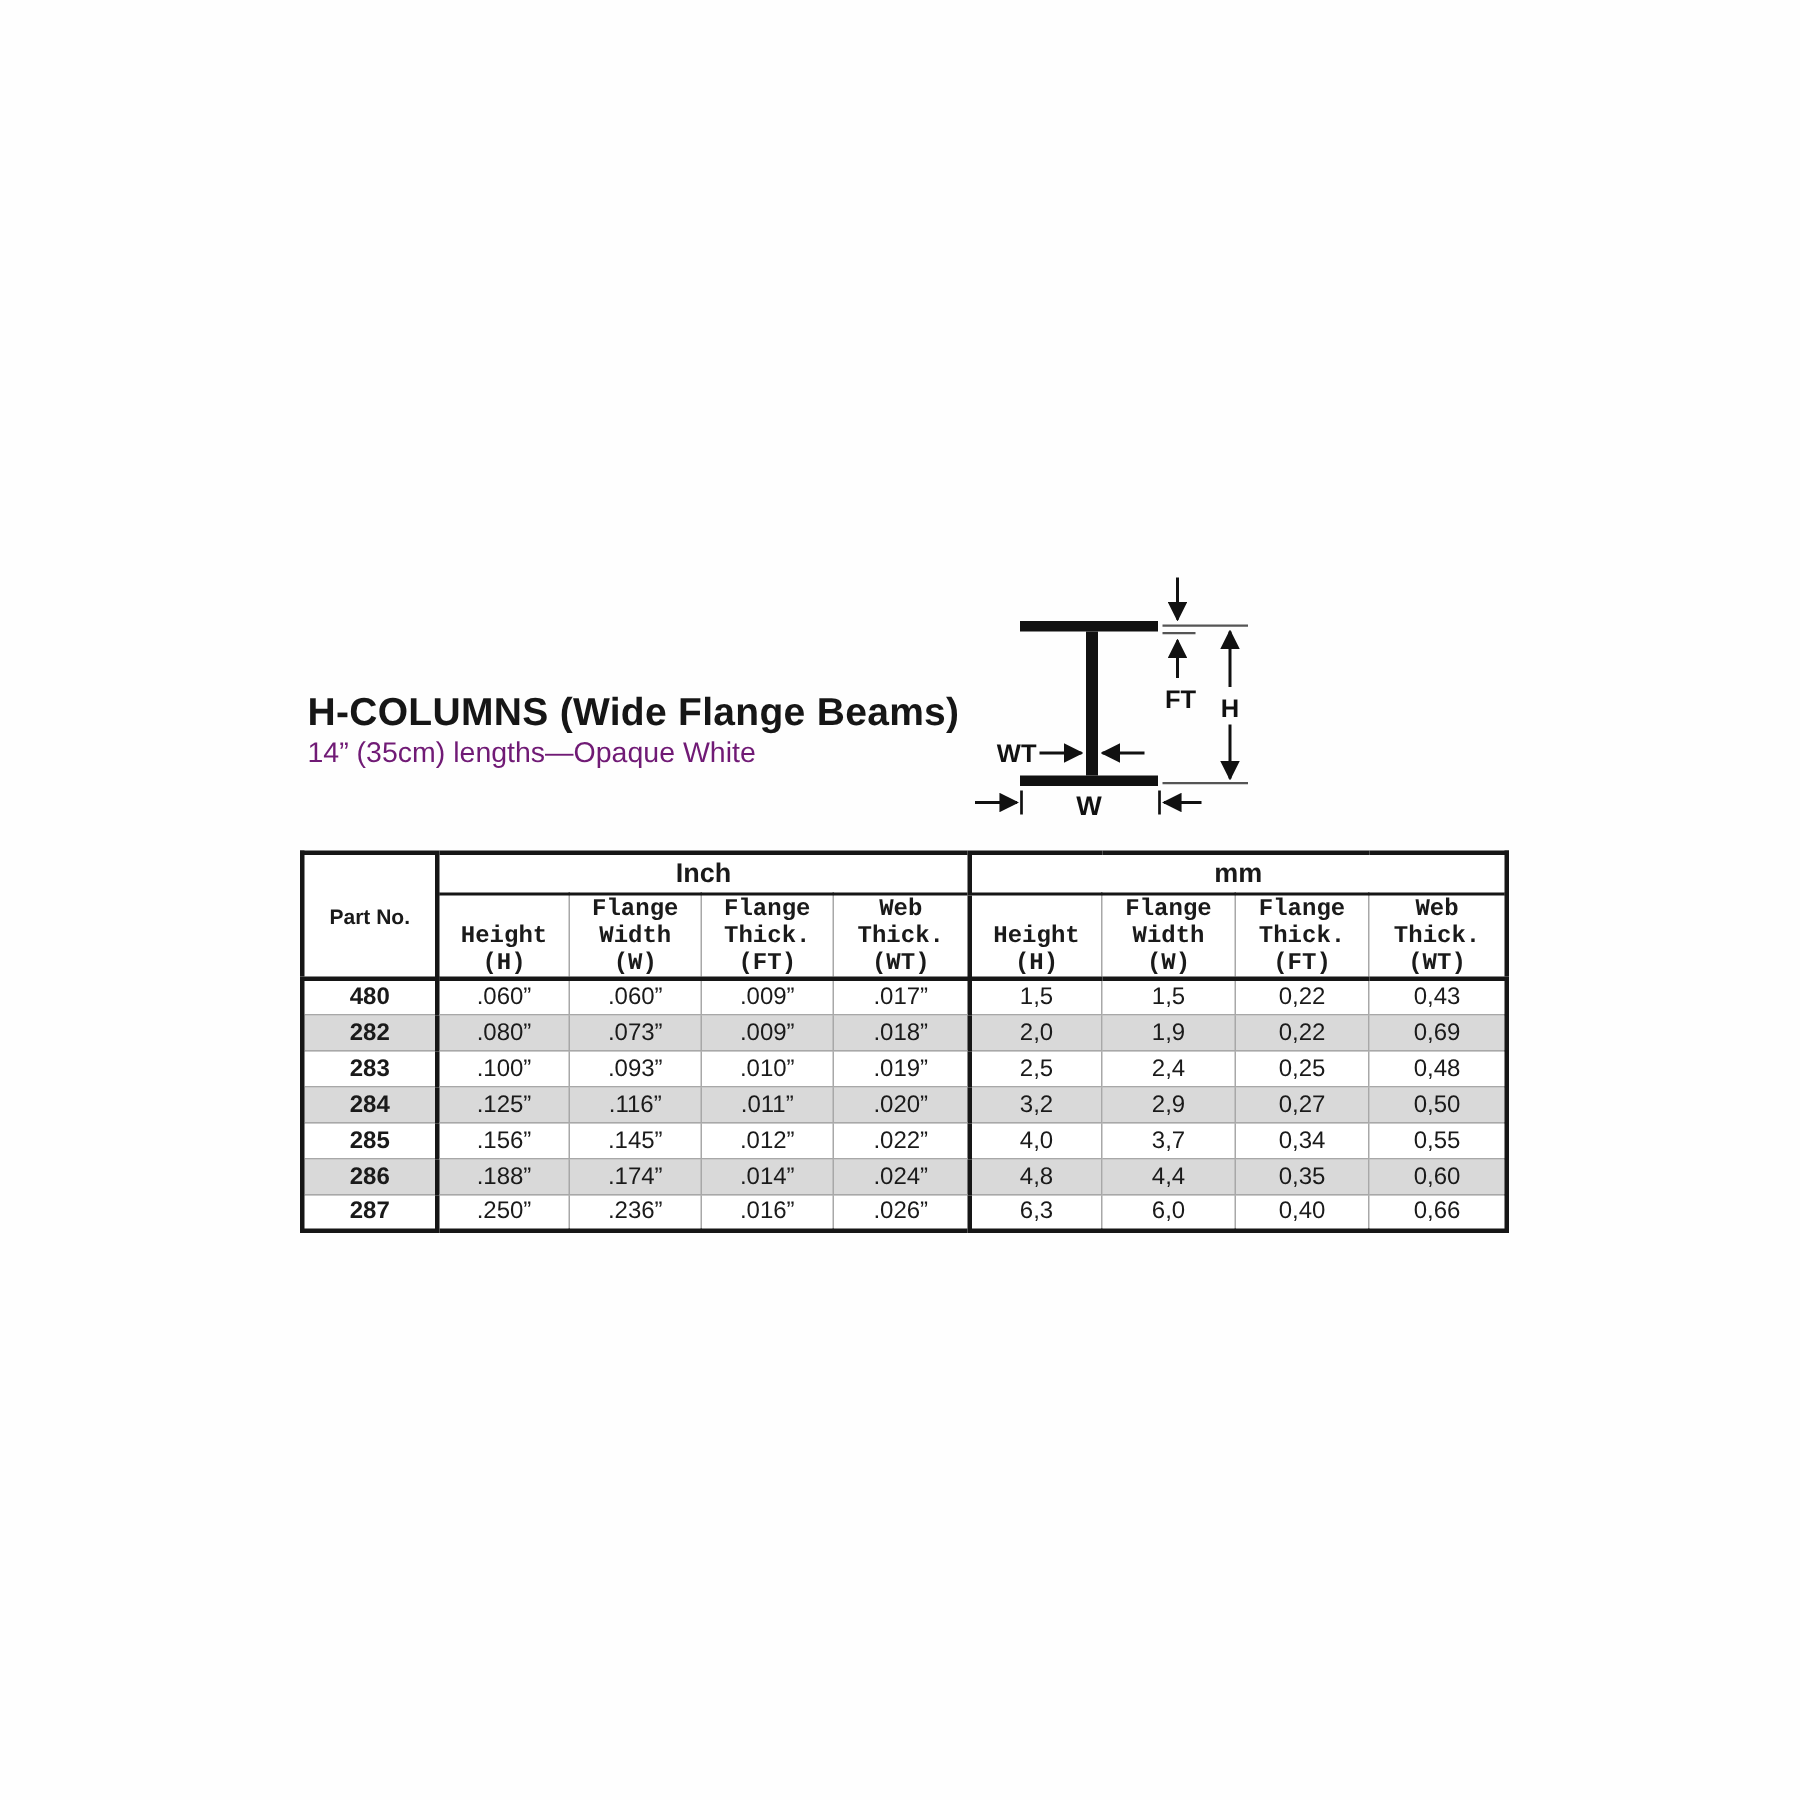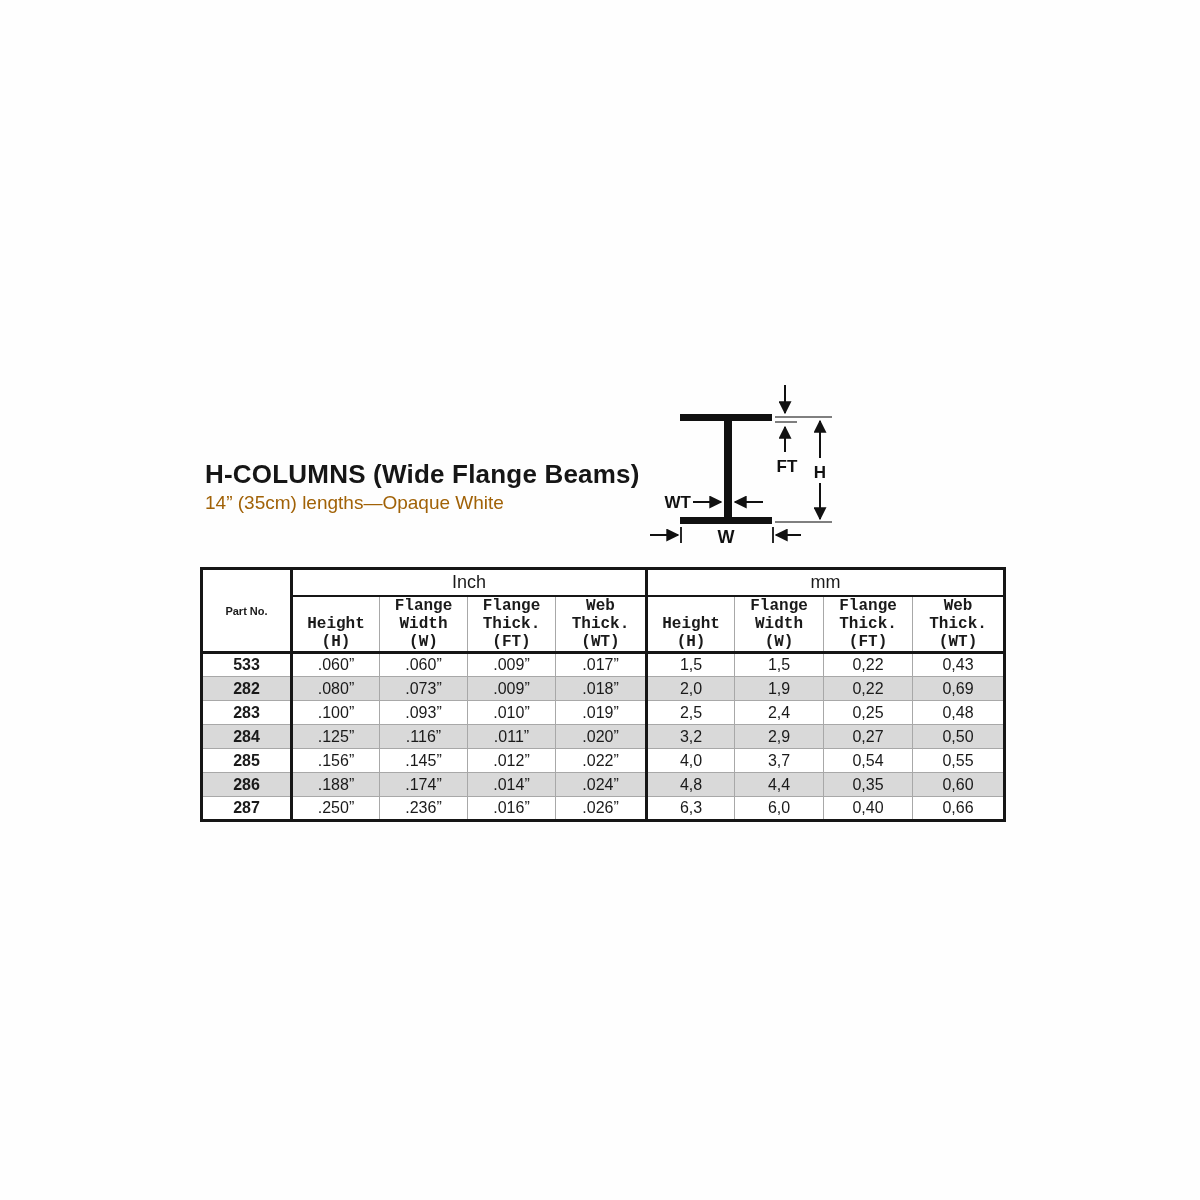--- a/index.html
+++ b/index.html
@@ -22,21 +22,21 @@
     font-weight: 700;
     line-height: 1.1;
     color: #161616;
     letter-spacing: 0.2px;
     white-space: nowrap;
   }
   .heading p {
     margin: 3px 0 0 0;
     font-size: 19px;
     font-weight: 400;
-    color: #a16207;
+    color: #701a75;
     white-space: nowrap;
   }
 
   
   .diagram { position: absolute; left: 645px; top: 372px; }
   .diagram text {
     font-family: "Liberation Sans", sans-serif;
     font-weight: 700;
     fill: #111;
   }
@@ -53,37 +53,37 @@
   }
   .spec-table th, .spec-table td {
     border: 1px solid #a8a8a8;
     text-align: center;
     padding: 0;
     color: #1a1a1a;
   }
   .spec-table { border: 3px solid #161616; }
   .group-h {
     font-size: 18px;
-    font-weight: 400;
+    font-weight: 700;
     height: 25px;
     border-bottom: 2px solid #161616 !important;
     vertical-align: middle;
   }
   .sub-h {
     font-size: 16px;
     font-weight: 700;
     line-height: 1.13;
     white-space: pre-line;
     vertical-align: bottom;
     padding: 3px 0 5px 0;
     height: 50px;
     font-family: Liberation Mono, monospace;
   }
   .partno-h {
-    font-size: 11px;
+    font-size: 14px;
     font-weight: 700;
     vertical-align: middle;
   }
   .thick-r { border-right: 3px solid #161616 !important; }
   .thead-bottom th { border-bottom: 3px solid #161616 !important; }
   .partno-h { border-bottom: 3px solid #161616 !important; }
   .spec-table tbody tr { height: 24px; }
   .spec-table tbody tr:nth-child(even) { background: #d9d9d9; }
   .spec-table tbody td { font-size: 16px; vertical-align: middle; }
   .spec-table tbody td.part-cell { font-weight: 700; }
@@ -170,21 +170,21 @@
         <th class="sub-h">Flange
 Thick.
 (FT)</th>
         <th class="sub-h">Web
 Thick.
 (WT)</th>
       </tr>
     </thead>
     <tbody>
       <tr>
-        <td class="part-cell thick-r">533</td>
+        <td class="part-cell thick-r">480</td>
         <td>.060”</td>
         <td>.060”</td>
         <td>.009”</td>
         <td class="thick-r">.017”</td>
         <td>1,5</td>
         <td>1,5</td>
         <td>0,22</td>
         <td>0,43</td>
       </tr>
       <tr>
@@ -221,21 +221,21 @@
         <td>0,50</td>
       </tr>
       <tr>
         <td class="part-cell thick-r">285</td>
         <td>.156”</td>
         <td>.145”</td>
         <td>.012”</td>
         <td class="thick-r">.022”</td>
         <td>4,0</td>
         <td>3,7</td>
-        <td>0,54</td>
+        <td>0,34</td>
         <td>0,55</td>
       </tr>
       <tr>
         <td class="part-cell thick-r">286</td>
         <td>.188”</td>
         <td>.174”</td>
         <td>.014”</td>
         <td class="thick-r">.024”</td>
         <td>4,8</td>
         <td>4,4</td>

